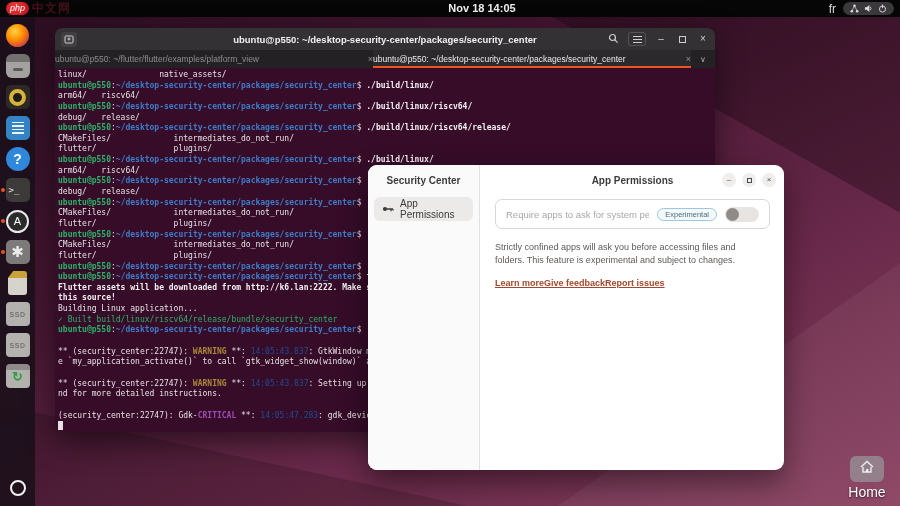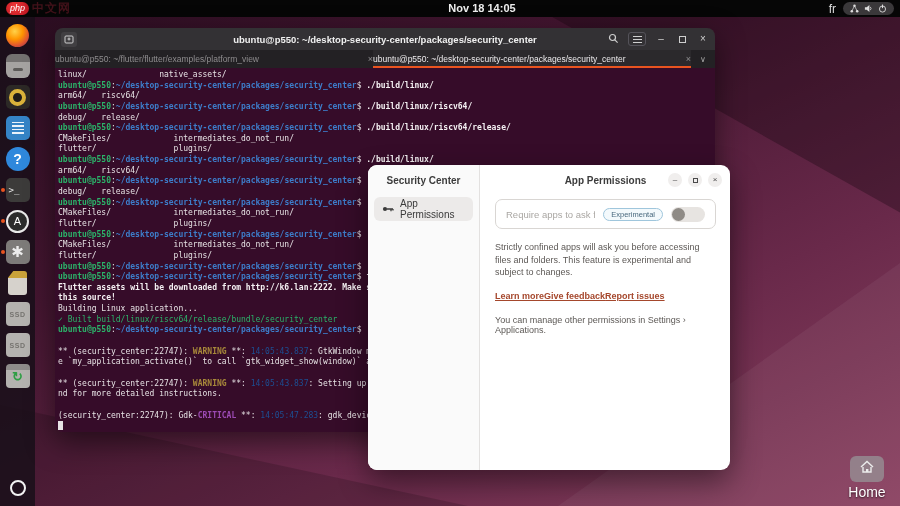--- a/index.html
+++ b/index.html
@@ -87,21 +87,21 @@
   .seg-wb{color:#f4f0f2;font-weight:bold;}
   .seg-gb{color:#2bb269;font-weight:bold;}
   .seg-g{color:#2bb269;}
   .seg-bp{color:#3d7dca;font-weight:bold;}
   .seg-y{color:#a8893a;font-weight:bold;}
   .seg-nv{color:#1d4f93;}
   .seg-pu{color:#9d4bb5;font-weight:bold;}
   .seg-cur{display:inline-block;width:5px;height:9px;background:#e6e2e4;vertical-align:middle;}
 
   
-  .secwin{position:absolute;left:368px;top:165px;width:362px;height:305px;background:#fff;
+  .secwin{position:absolute;left:368px;top:165px;width:416px;height:305px;background:#fff;
     border-radius:9px;box-shadow:0 12px 30px rgba(0,0,0,.45);z-index:70;overflow:hidden;}
   .sec-sidebar{position:absolute;left:0;top:0;width:112px;height:100%;background:#fafafa;border-right:1px solid #e3e1e0;}
   .sec-sidebar-title{height:30px;display:flex;align-items:center;justify-content:center;
     font-size:10px;font-weight:bold;color:#3c3c3c;}
   .sec-nav-item{margin:2px 6px;height:24px;border-radius:6px;background:#eceae9;
     display:flex;align-items:center;gap:6px;padding:0 8px;}
   .sec-nav-item .nav-label{font-size:10px;color:#3a3a3a;}
   .sec-main{position:absolute;left:113px;top:0;right:0;height:100%;}
   .sec-header{height:30px;position:relative;display:flex;align-items:center;justify-content:center;}
   .sec-title{font-size:10px;font-weight:bold;color:#3c3c3c;}
@@ -326,21 +326,20 @@
         <span class="toggle">
             <span class="toggle-knob"></span>
           </span>
       </div>
       <div class="sec-desc">Strictly confined apps will ask you before accessing files and folders. This feature is experimental and subject to changes.</div>
       <div class="sec-links">
         <span class="sec-link">Learn more</span>
         <span class="sec-link">Give feedback</span>
         <span class="sec-link">Report issues</span>
       </div>
-      <div class="sec-note">You can manage other permissions in Settings › Applications.</div>
     </div>
   </div>
 </div>
 
 <div class="home-icon">
   <div class="home-tile">
     <span>
       <svg width="16" height="14" viewBox="0 0 16 14">
           <path d="M2 7L8 1.5L14 7" stroke="#ececec" stroke-width="1.4" fill="none"></path>
           <path d="M4 7v5h8V7" stroke="#ececec" stroke-width="1.4" fill="none"></path>

